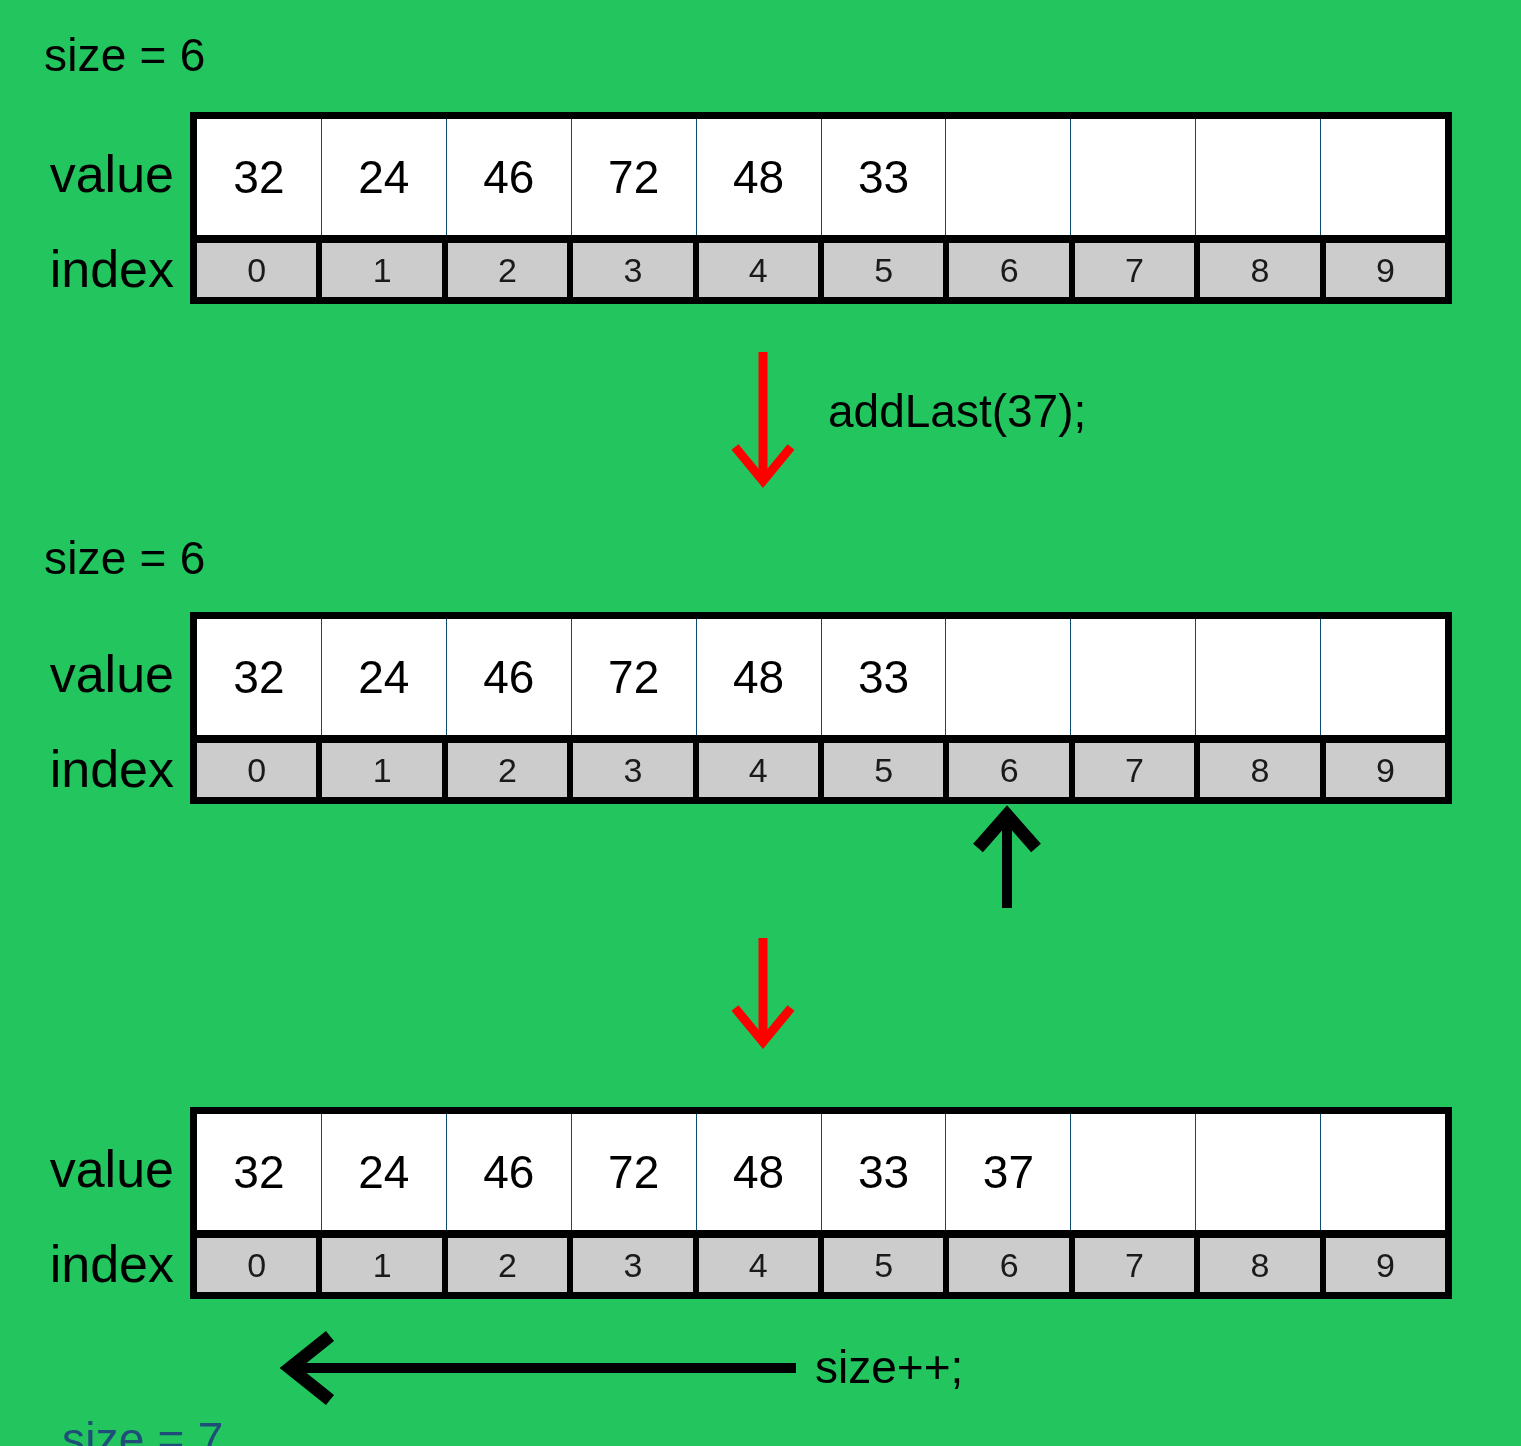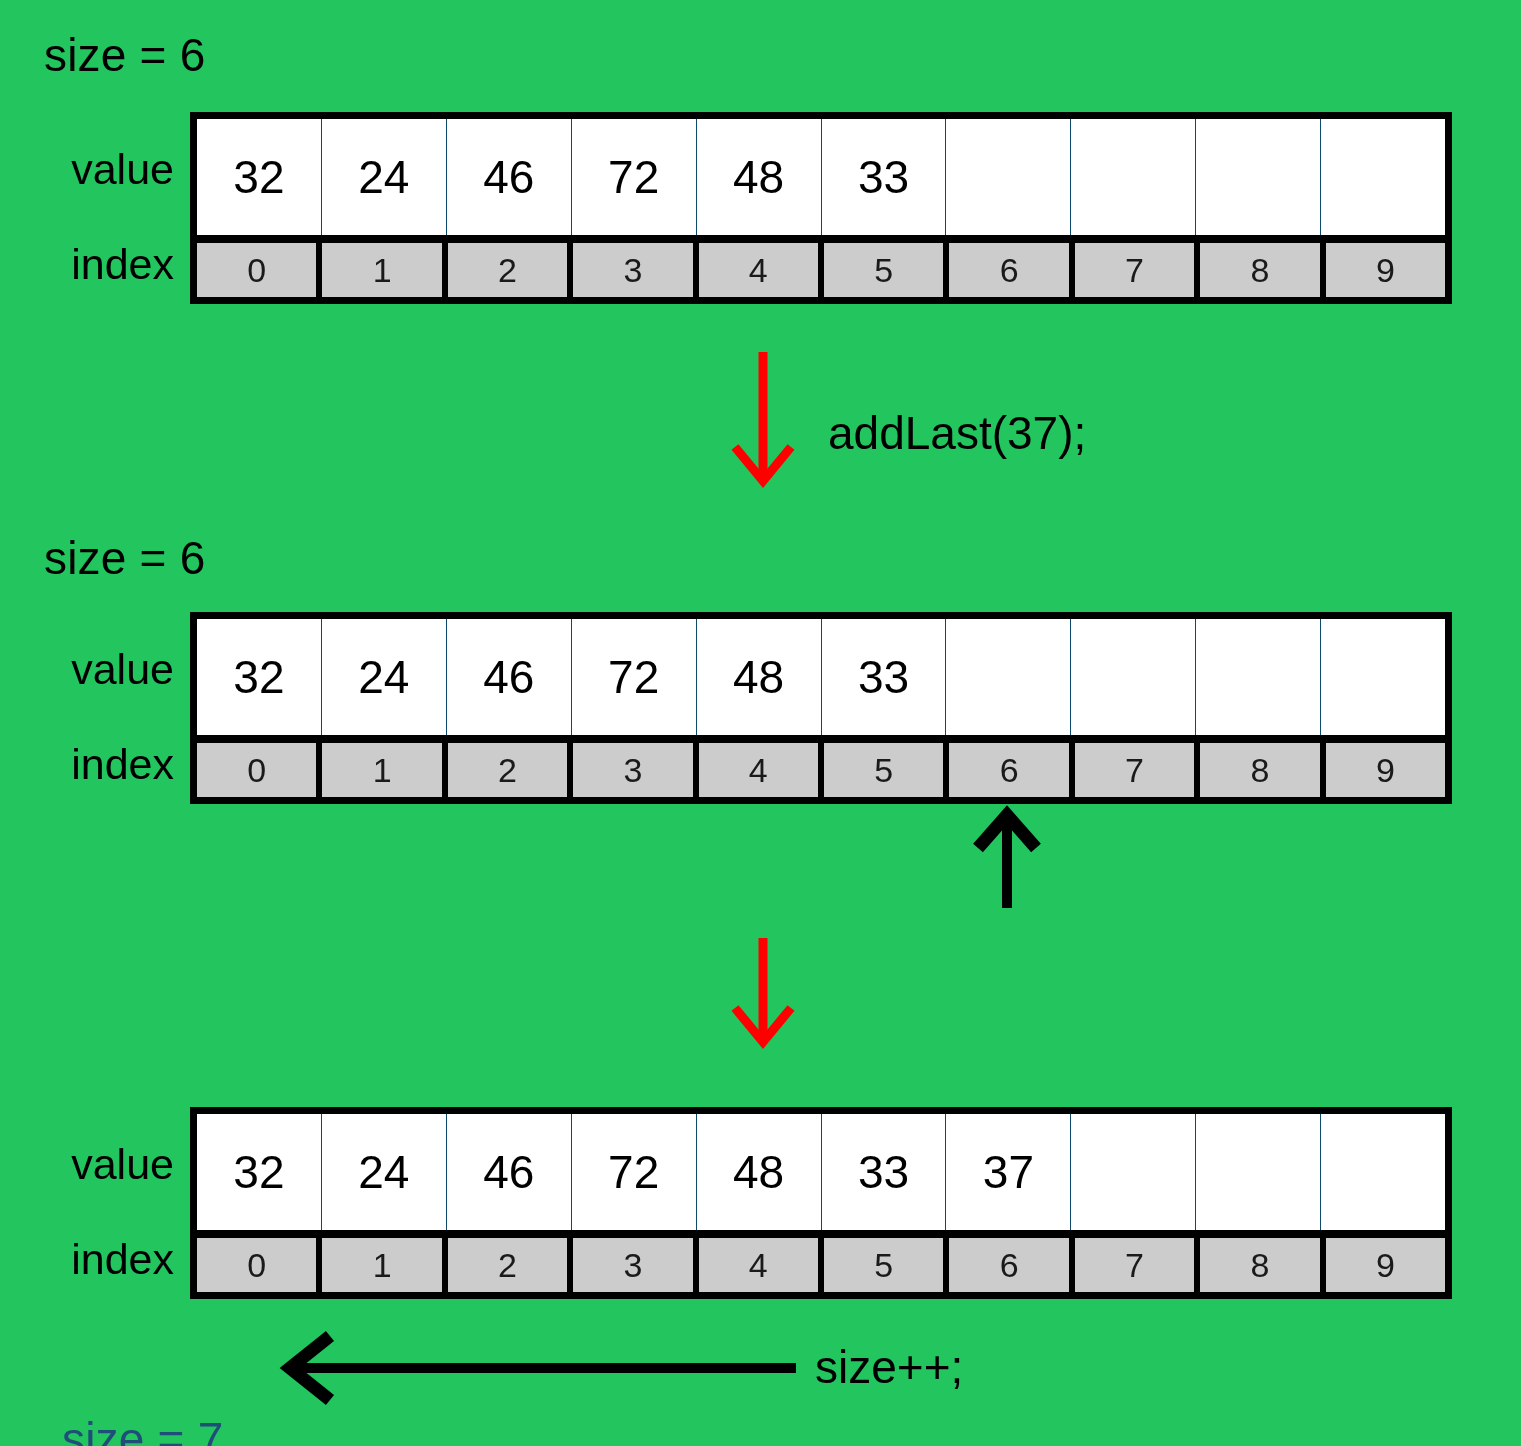--- a/index.html
+++ b/index.html
@@ -26,21 +26,21 @@
     font-weight: 400;
     line-height: 1;
     white-space: nowrap;
     color: #000000;
     letter-spacing: 0.2px;
   }
   .size-label.accent { color: #1F4E79; }
 
   .row-label {
     position: absolute;
-    font-size: 43px;
+    font-size: 52px;
     line-height: 1;
     white-space: nowrap;
     text-align: right;
   }
 
   .code-label {
     position: absolute;
     font-size: 46px;
     line-height: 1;
     white-space: nowrap;
@@ -126,21 +126,21 @@
         <div class="cell">7</div>
         <div class="cell">8</div>
         <div class="cell">9</div>
       </div>
   </div>
 
   <svg class="arrow-svg" style="left:728px; top:352px;" width="70" height="135" viewBox="0 0 70 135">
     <line x1="35" y1="0" x2="35" y2="122" stroke="#FF0000" stroke-width="9"></line>
     <polyline points="7,95 35,129 63,95" fill="none" stroke="#FF0000" stroke-width="9" stroke-linecap="butt" stroke-linejoin="miter"></polyline>
   </svg>
-  <div class="code-label" style="left:828px; top:410px;">addLast(37);</div>
+  <div class="code-label" style="left:828px; top:388px;">addLast(37);</div>
 
   <div class="size-label" style="left:44px; top:535px;">size = 6</div>
 
   <div class="row-label" style="left:44px; top:648px; width:130px;">value</div>
   <div class="row-label" style="left:44px; top:743px; width:130px;">index</div>
 
   <div class="array" id="array-2" style="left:190px; top:612px; width:1262px;">
     <div class="array-row value-row">
         <div class="cell">32</div>
         <div class="cell">24</div>

